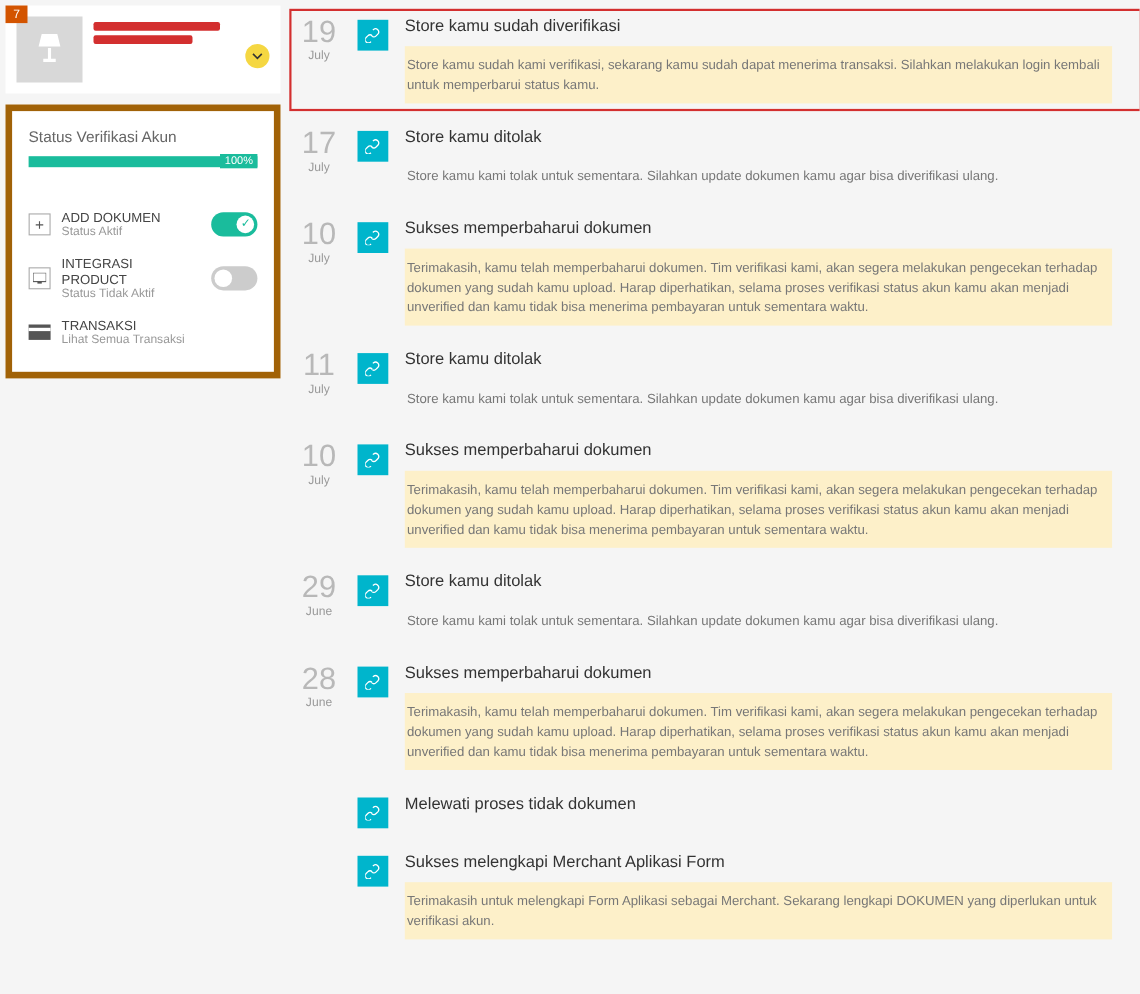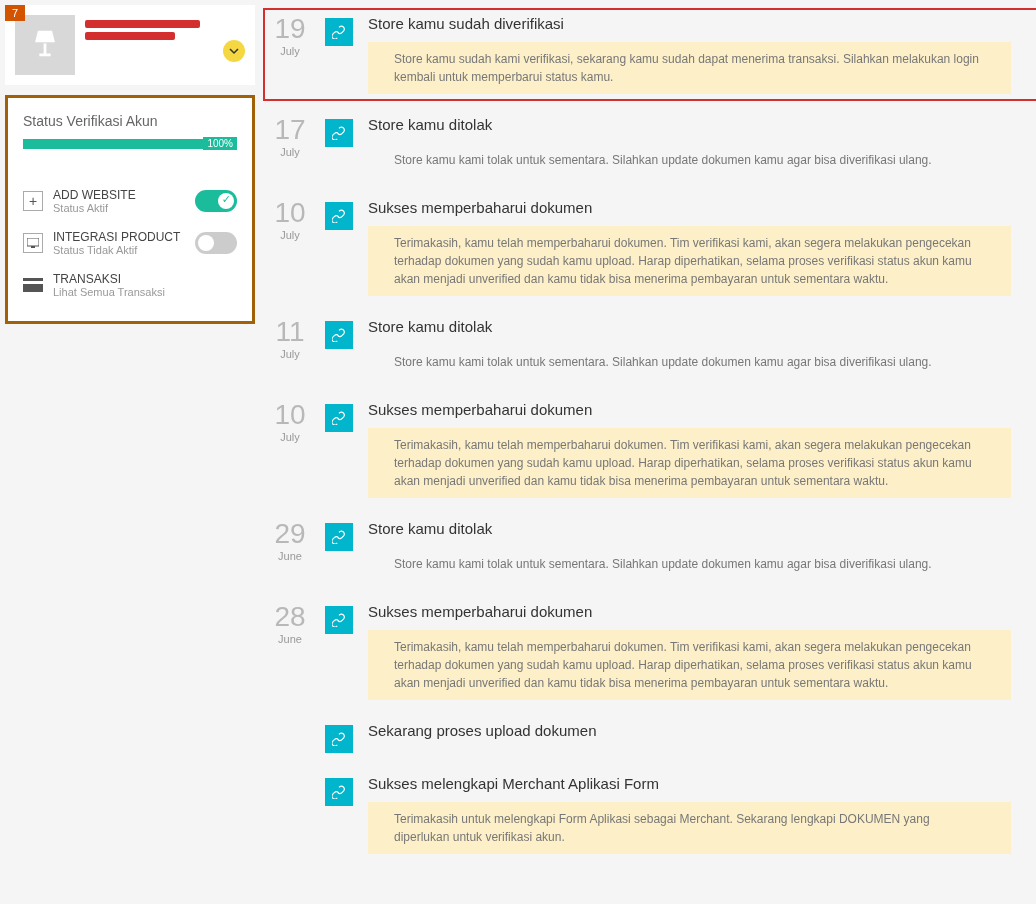--- a/index.html
+++ b/index.html
@@ -54,21 +54,21 @@
       border-radius: 50%;
       display: flex;
       align-items: center;
       justify-content: center;
       margin-top: 25px;
     }
     
     .status-card {
       background: #fff;
       padding: 15px;
-      border: 3px solid #a16207;
+      border: 6px solid #a16207;
     }
     .status-title { font-size: 14px; color: #666; margin-bottom: 10px; }
     .progress-wrap { position: relative; margin-bottom: 31px; }
     .progress-bar {
       height: 10px;
       background: #1abc9c;
       width: 100%;
     }
     .progress-label {
       position: absolute;
@@ -175,21 +175,21 @@
     .content-title {
       font-size: 15px;
       color: #333;
       margin-bottom: 10px;
       font-weight: 400;
     }
     .content-desc {
       font-size: 12px;
       color: #777;
       line-height: 1.5;
-      padding: 8px 26px;
+      padding: 8px 2px;
     }
     .content-desc.highlight { background: #fdf0c9; }
     .highlighted-item {
       border: 2px solid #d32f2f;
       padding: 5px 5px 0 5px;
       margin: -7px -7px 15px -7px;
     }
     .highlighted-item .timeline-item { margin-bottom: 5px; }
   </style>
 </head>
@@ -218,21 +218,21 @@
     <div class="status-card">
       <div class="status-title">Status Verifikasi Akun</div>
       <div class="progress-wrap">
         <div class="progress-bar"></div>
         <div class="progress-label">100%</div>
       </div>
       <div id="menu-items">
           <div class="menu-item">
             <div class="menu-icon">+</div>
             <div class="menu-text">
-              <div class="menu-title">ADD WEBSITE</div>
+              <div class="menu-title">ADD DOKUMEN</div>
               <div class="menu-sub">Status Aktif</div>
             </div>
             <div class="toggle on"></div>
           </div>
           <div class="menu-item">
             <div class="menu-icon">
               <svg width="12" height="10">
                 <rect x="0" y="0" width="12" height="8" fill="none" stroke="#555"></rect>
                 <rect x="4" y="8" width="4" height="2" fill="#555"></rect>
               </svg>
@@ -365,21 +365,21 @@
     </div>
       </div>
       <div class="timeline-item">
         <div class="date-col"></div>
         <div class="icon-box">
           <svg width="14" height="14" viewBox="0 0 24 24">
             <path d="M10 13a5 5 0 007 0l3-3a5 5 0 00-7-7l-1 1m-1 9a5 5 0 00-7 0l-3 3a5 5 0 007 7l1-1" stroke="#fff" stroke-width="2" fill="none"></path>
           </svg>
         </div>
         <div class="content-col">
-      <div class="content-title">Sekarang proses upload dokumen</div>
+      <div class="content-title">Melewati proses tidak dokumen</div>
     </div>
       </div>
       <div class="timeline-item">
         <div class="date-col"></div>
         <div class="icon-box">
           <svg width="14" height="14" viewBox="0 0 24 24">
             <path d="M10 13a5 5 0 007 0l3-3a5 5 0 00-7-7l-1 1m-1 9a5 5 0 00-7 0l-3 3a5 5 0 007 7l1-1" stroke="#fff" stroke-width="2" fill="none"></path>
           </svg>
         </div>
         <div class="content-col">

